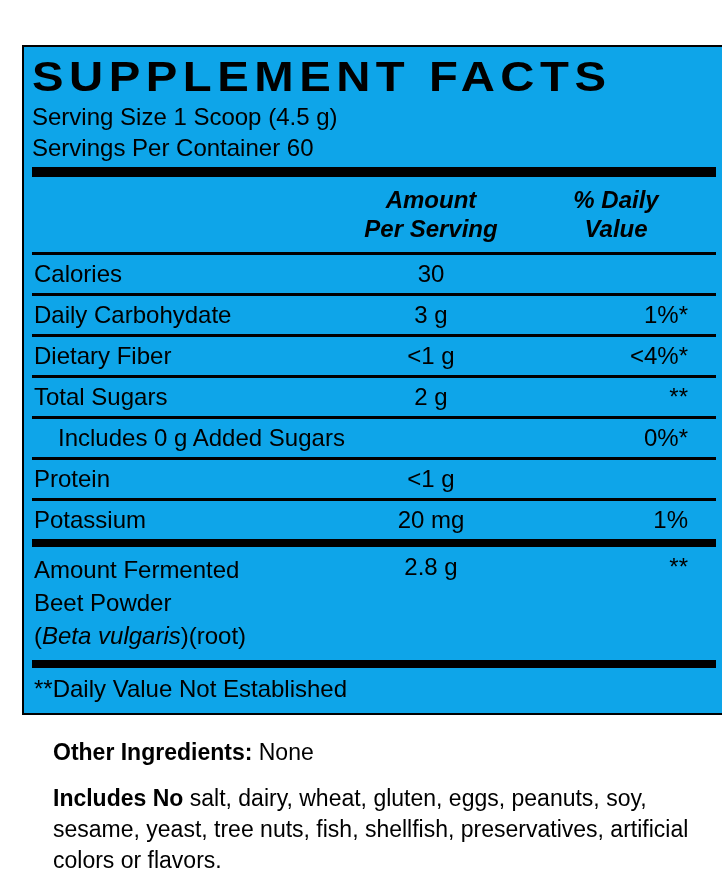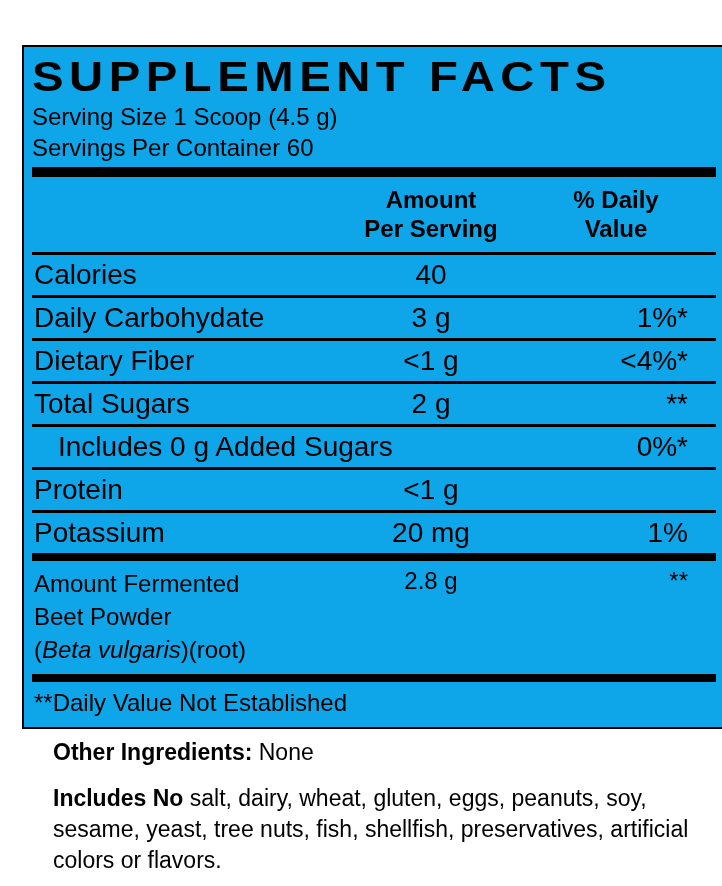--- a/index.html
+++ b/index.html
@@ -42,26 +42,27 @@
   .grid3 {
     display: grid;
     grid-template-columns: 288px 222px 148px;
   }
 
   .hdr {
     font-weight: bold;
     font-size: 24px;
     line-height: 29px;
     padding: 8px 0 9px 0;
+    font-style: italic;
   }
   .hdr .col-amount { text-align: center; }
   .hdr .col-dv { text-align: center; }
 
   .row {
-    font-size: 28px;
+    font-size: 24px;
     border-top: 3px solid #000;
     align-items: center;
     min-height: 41px;
     padding: 4px 0;
   }
   .row .col-name { padding-left: 2px; }
   .row .col-amount { text-align: center; }
   .row .col-dv { text-align: right; padding-right: 2px; }
   .row.indent .col-name { grid-column: 1 / span 2; padding-left: 26px; }
 
@@ -113,21 +114,21 @@
         <div>Per Serving</div>
       </div>
       <div class="col-dv">
         <div>% Daily</div>
         <div>Value</div>
       </div>
     </div>
 
     <div class="grid3 row">
       <div class="col-name">Calories</div>
-      <div class="col-amount">40</div>
+      <div class="col-amount">30</div>
       <div class="col-dv"></div>
     </div>
 
     <div class="grid3 row">
       <div class="col-name">Daily Carbohydate</div>
       <div class="col-amount">3 g</div>
       <div class="col-dv">1%*</div>
     </div>
 
     <div class="grid3 row">

